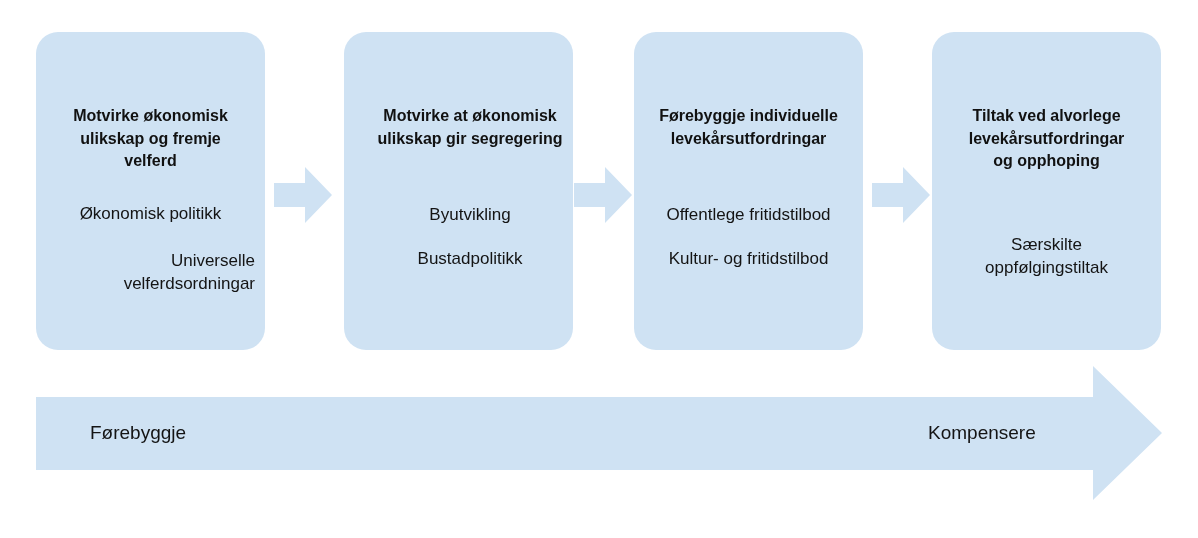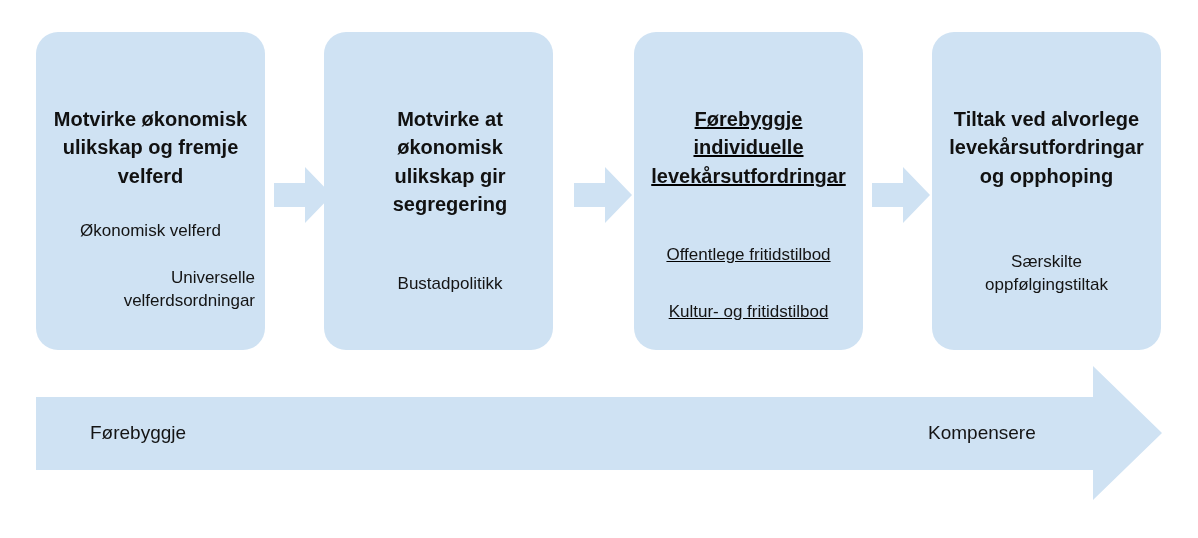--- a/index.html
+++ b/index.html
@@ -29,26 +29,26 @@
     height: 318px;
     background: #cfe2f3;
     border-radius: 22px;
     box-sizing: border-box;
     display: flex;
     flex-direction: column;
     align-items: center;
     padding: 0 10px;
   }
   .box-1 { left: 36px; }
-  .box-2 { left: 324px; padding-left: 33px; }
-  .box-3 { left: 634px; text-decoration: underline; }
+  .box-2 { left: 344px; padding-left: 33px; }
+  .box-3 { left: 634px; }
   .box-4 { left: 932px; gap: 20px; }
 
   .box-title {
-    font-size: 20px;
+    font-size: 16px;
     font-weight: bold;
     line-height: 1.42;
     color: #111111;
     text-align: center;
     white-space: pre-line;
     width: 100%;
   }
   .box-items {
     width: 100%;
     text-align: center;
@@ -66,21 +66,21 @@
   .box-1 .box-title { margin-top: 73px; }
   .box-1 .box-item:nth-child(1) { margin-top: 30px; }
   .box-1 .box-item:nth-child(2) { margin-top: 24px; text-align: right; }
 
   .box-2 .box-title { margin-top: 73px; }
   .box-2 .box-item:nth-child(1) { margin-top: 54px; }
   .box-2 .box-item:nth-child(2) { margin-top: 21px; }
 
   .box-3 .box-title { margin-top: 73px; }
   .box-3 .box-item:nth-child(1) { margin-top: 54px; }
-  .box-3 .box-item:nth-child(2) { margin-top: 34px; }
+  .box-3 .box-item:nth-child(2) { margin-top: 21px; }
 
   .box-4 .box-title { margin-top: 73px; }
   .box-4 .box-item:nth-child(1) { margin-top: 41px; }
 
   
   .connector {
     position: absolute;
     top: 167px;
     width: 58px;
     height: 56px;
@@ -112,36 +112,37 @@
 </head>
 <body>
 
 <div id="stage">
 
   <div class="stage-box box-1">
     <div class="box-title">Motvirke økonomisk
 ulikskap og fremje
 velferd</div>
     <div class="box-items">
-      <div class="box-item">Økonomisk velferd</div>
+      <div class="box-item">Økonomisk politikk</div>
       <div class="box-item">Universelle
 velferdsordningar</div>
     </div>
   </div>
 
   <div class="connector conn-1">
     <svg viewBox="0 0 58 56" xmlns="http://www.w3.org/2000/svg">
       <polygon points="0,16 31,16 31,0 58,28 31,56 31,40 0,40" fill="#cfe2f3"></polygon>
     </svg>
   </div>
 
   <div class="stage-box box-2">
     <div class="box-title">Motvirke at økonomisk
 ulikskap gir segregering</div>
     <div class="box-items">
+      <div class="box-item">Byutvikling</div>
       <div class="box-item">Bustadpolitikk</div>
     </div>
   </div>
 
   <div class="connector conn-2">
     <svg viewBox="0 0 58 56" xmlns="http://www.w3.org/2000/svg">
       <polygon points="0,16 31,16 31,0 58,28 31,56 31,40 0,40" fill="#cfe2f3"></polygon>
     </svg>
   </div>
 

